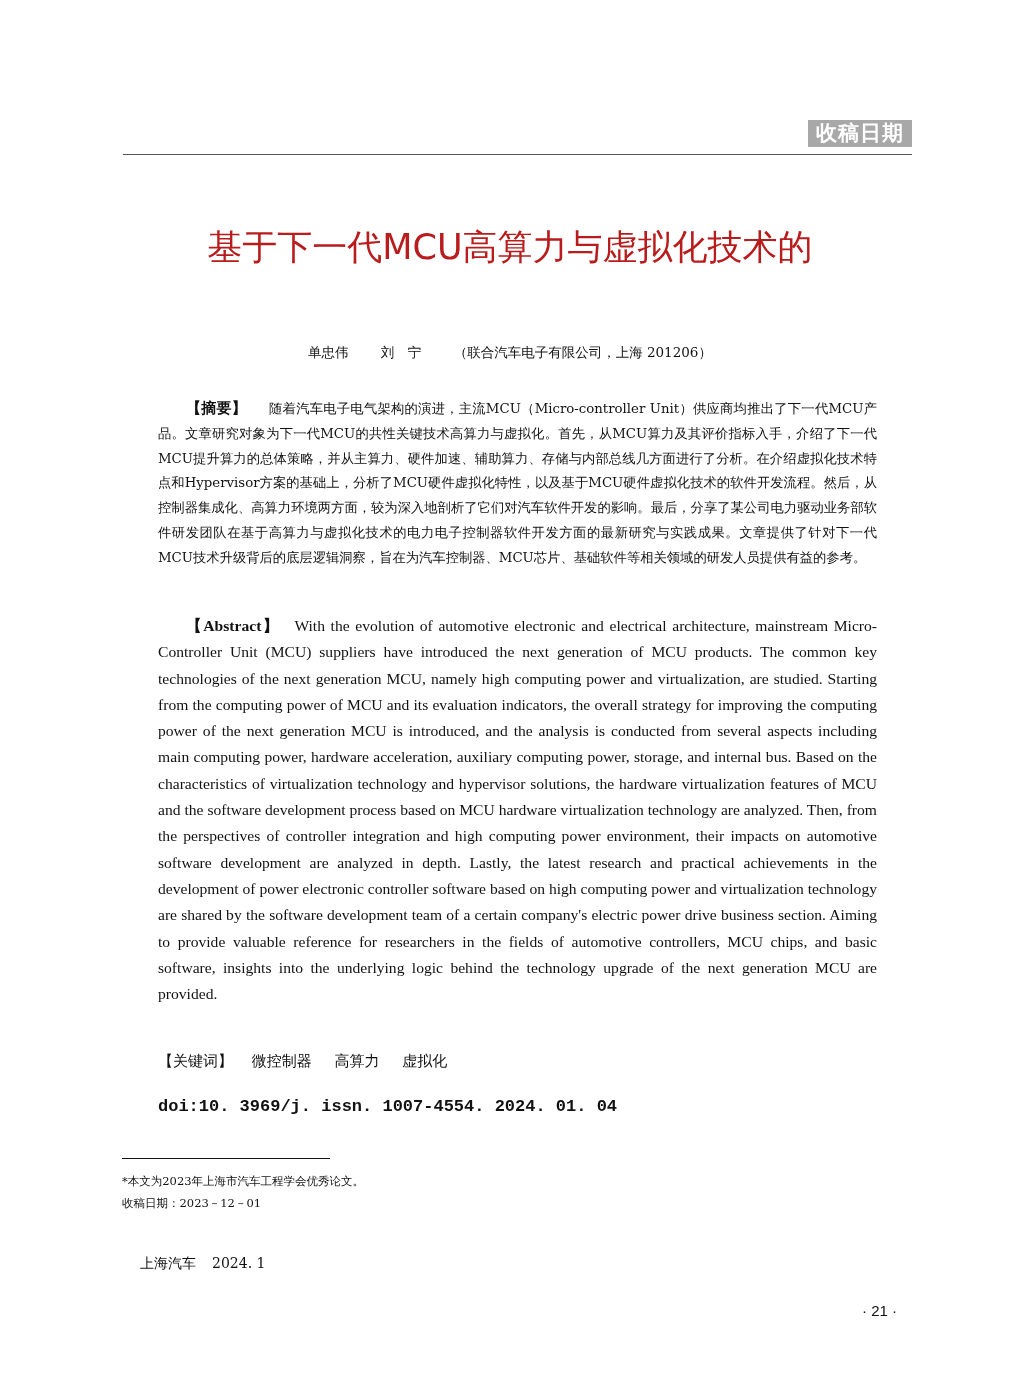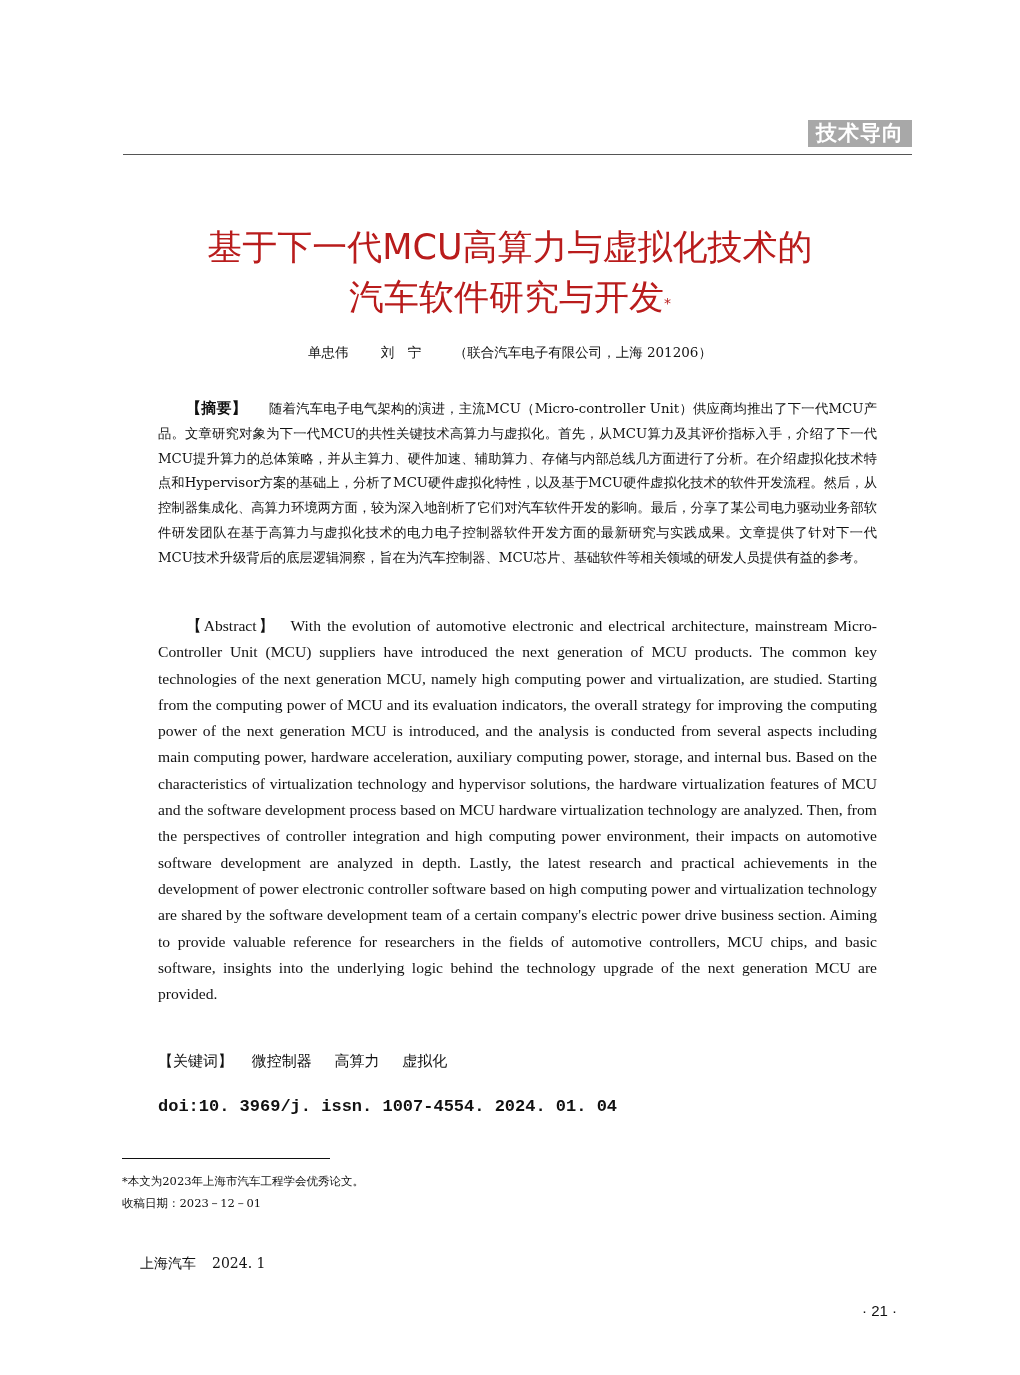--- a/index.html
+++ b/index.html
@@ -12,41 +12,40 @@
   .title { position:absolute; left:0; width:1020px; text-align:center; top:222px;
            font-family:"DejaVu Sans", sans-serif; font-size:35px; line-height:50px; color:#b91c1c; }
   .title sup { font-size:14px; vertical-align:top; position:relative; top:6px; }
   .authors { position:absolute; left:0; width:1020px; text-align:center; top:344px; font-size:13.5px; }
   .authors span { margin-right:28px; }
   .abs-cn { position:absolute; left:158px; top:396px; width:719px; font-size:13.3px; line-height:24.8px;
             text-align:justify; text-indent:28px; }
   .abs-cn .lbl { font-family:"DejaVu Sans", sans-serif; font-weight:bold; font-size:15px; margin-right:22px; }
   .abs-en { position:absolute; left:158px; top:613px; width:719px; font-family:"Liberation Serif", serif;
             font-size:15.6px; line-height:26.3px; text-align:justify; text-indent:28px; }
-  .abs-en .lbl { font-weight:normal; margin-right:14px; }
+  .abs-en .lbl { font-weight:bold; margin-right:14px; }
   .keywords { position:absolute; left:158px; top:1052px; font-family:"DejaVu Sans", sans-serif; font-size:15px;text-align:right; }
   .keywords .lbl { margin-right:14px; }
   .keywords .kw { margin-right:18px; }
   .doi { position:absolute; left:158px; top:1097px; font-family:Liberation Mono, monospace; font-weight:bold; font-size:17px; }
   .rule-foot { position:absolute; left:122px; top:1158px; width:208px; height:1px; background:#111; }
   .fn1 { position:absolute; left:122px; top:1174px; font-size:11.5px; }
   .fn2 { position:absolute; left:122px; top:1196px; font-size:11.5px; }
   .journal { position:absolute; left:140px; top:1255px; font-size:14px; }
   .journal span + span { margin-left:16px; }
   .pageno { position:absolute; left:862px; top:1302px; font-size:15px; font-family:Liberation Sans, sans-serif; }
 </style>
 </head>
 <body>
 
-<div class="badge">技术导向</div>
+<div class="badge">收稿日期</div>
 <div class="rule-top"></div>
 
 <div class="title">
   <div>基于下一代MCU高算力与虚拟化技术的</div>
-  <div><span>汽车软件研究与开发</span><sup>*</sup></div>
 </div>
 
 <div class="authors">
   <span>单忠伟</span>
   <span>刘　宁</span>
   <span style="margin-right:0">（联合汽车电子有限公司，上海 201206）</span>
 </div>
 
 <div class="abs-cn">
   <span class="lbl">【摘要】</span><span>随着汽车电子电气架构的演进，主流MCU（Micro-controller Unit）供应商均推出了下一代MCU产品。文章研究对象为下一代MCU的共性关键技术高算力与虚拟化。首先，从MCU算力及其评价指标入手，介绍了下一代MCU提升算力的总体策略，并从主算力、硬件加速、辅助算力、存储与内部总线几方面进行了分析。在介绍虚拟化技术特点和Hypervisor方案的基础上，分析了MCU硬件虚拟化特性，以及基于MCU硬件虚拟化技术的软件开发流程。然后，从控制器集成化、高算力环境两方面，较为深入地剖析了它们对汽车软件开发的影响。最后，分享了某公司电力驱动业务部软件研发团队在基于高算力与虚拟化技术的电力电子控制器软件开发方面的最新研究与实践成果。文章提供了针对下一代MCU技术升级背后的底层逻辑洞察，旨在为汽车控制器、MCU芯片、基础软件等相关领域的研发人员提供有益的参考。</span>

